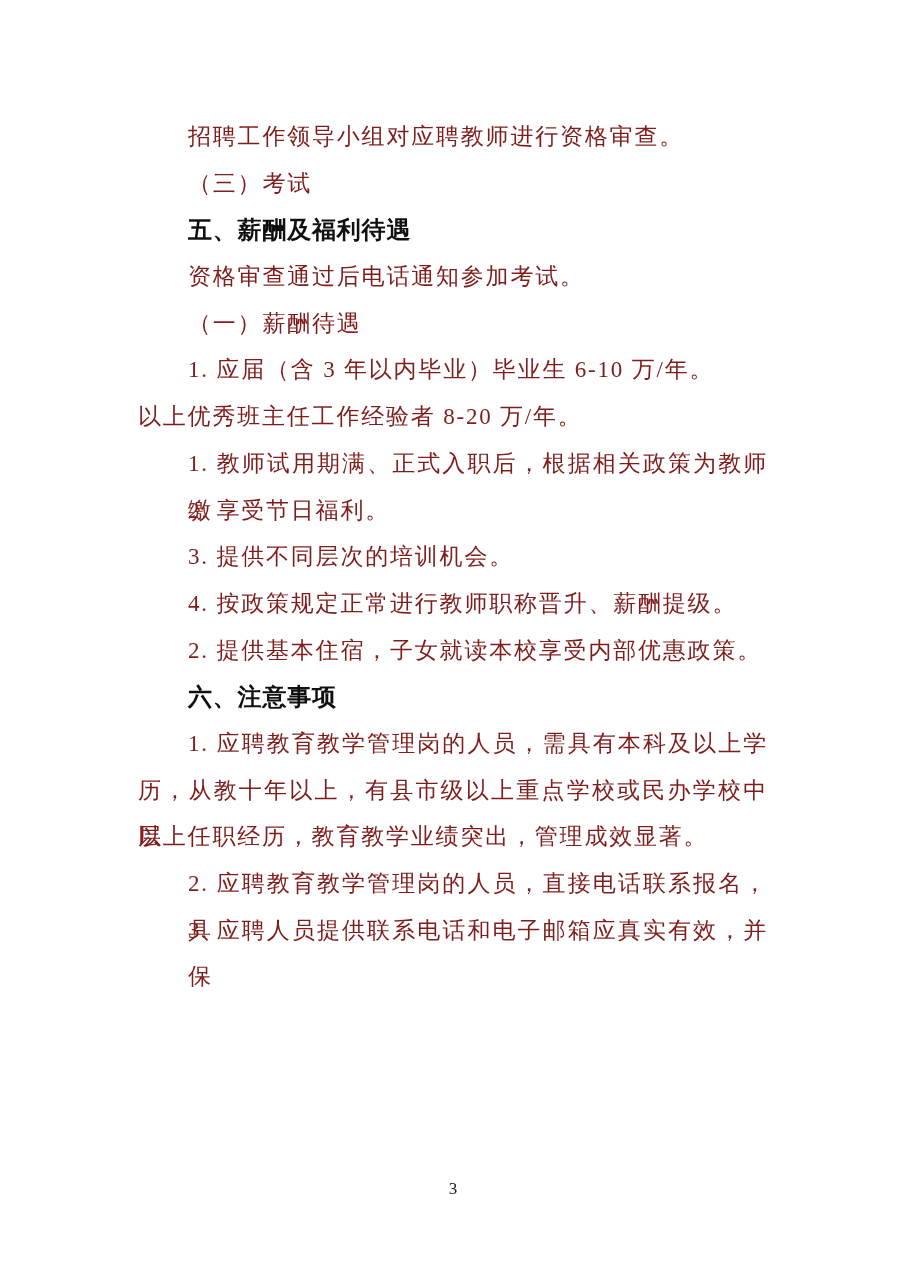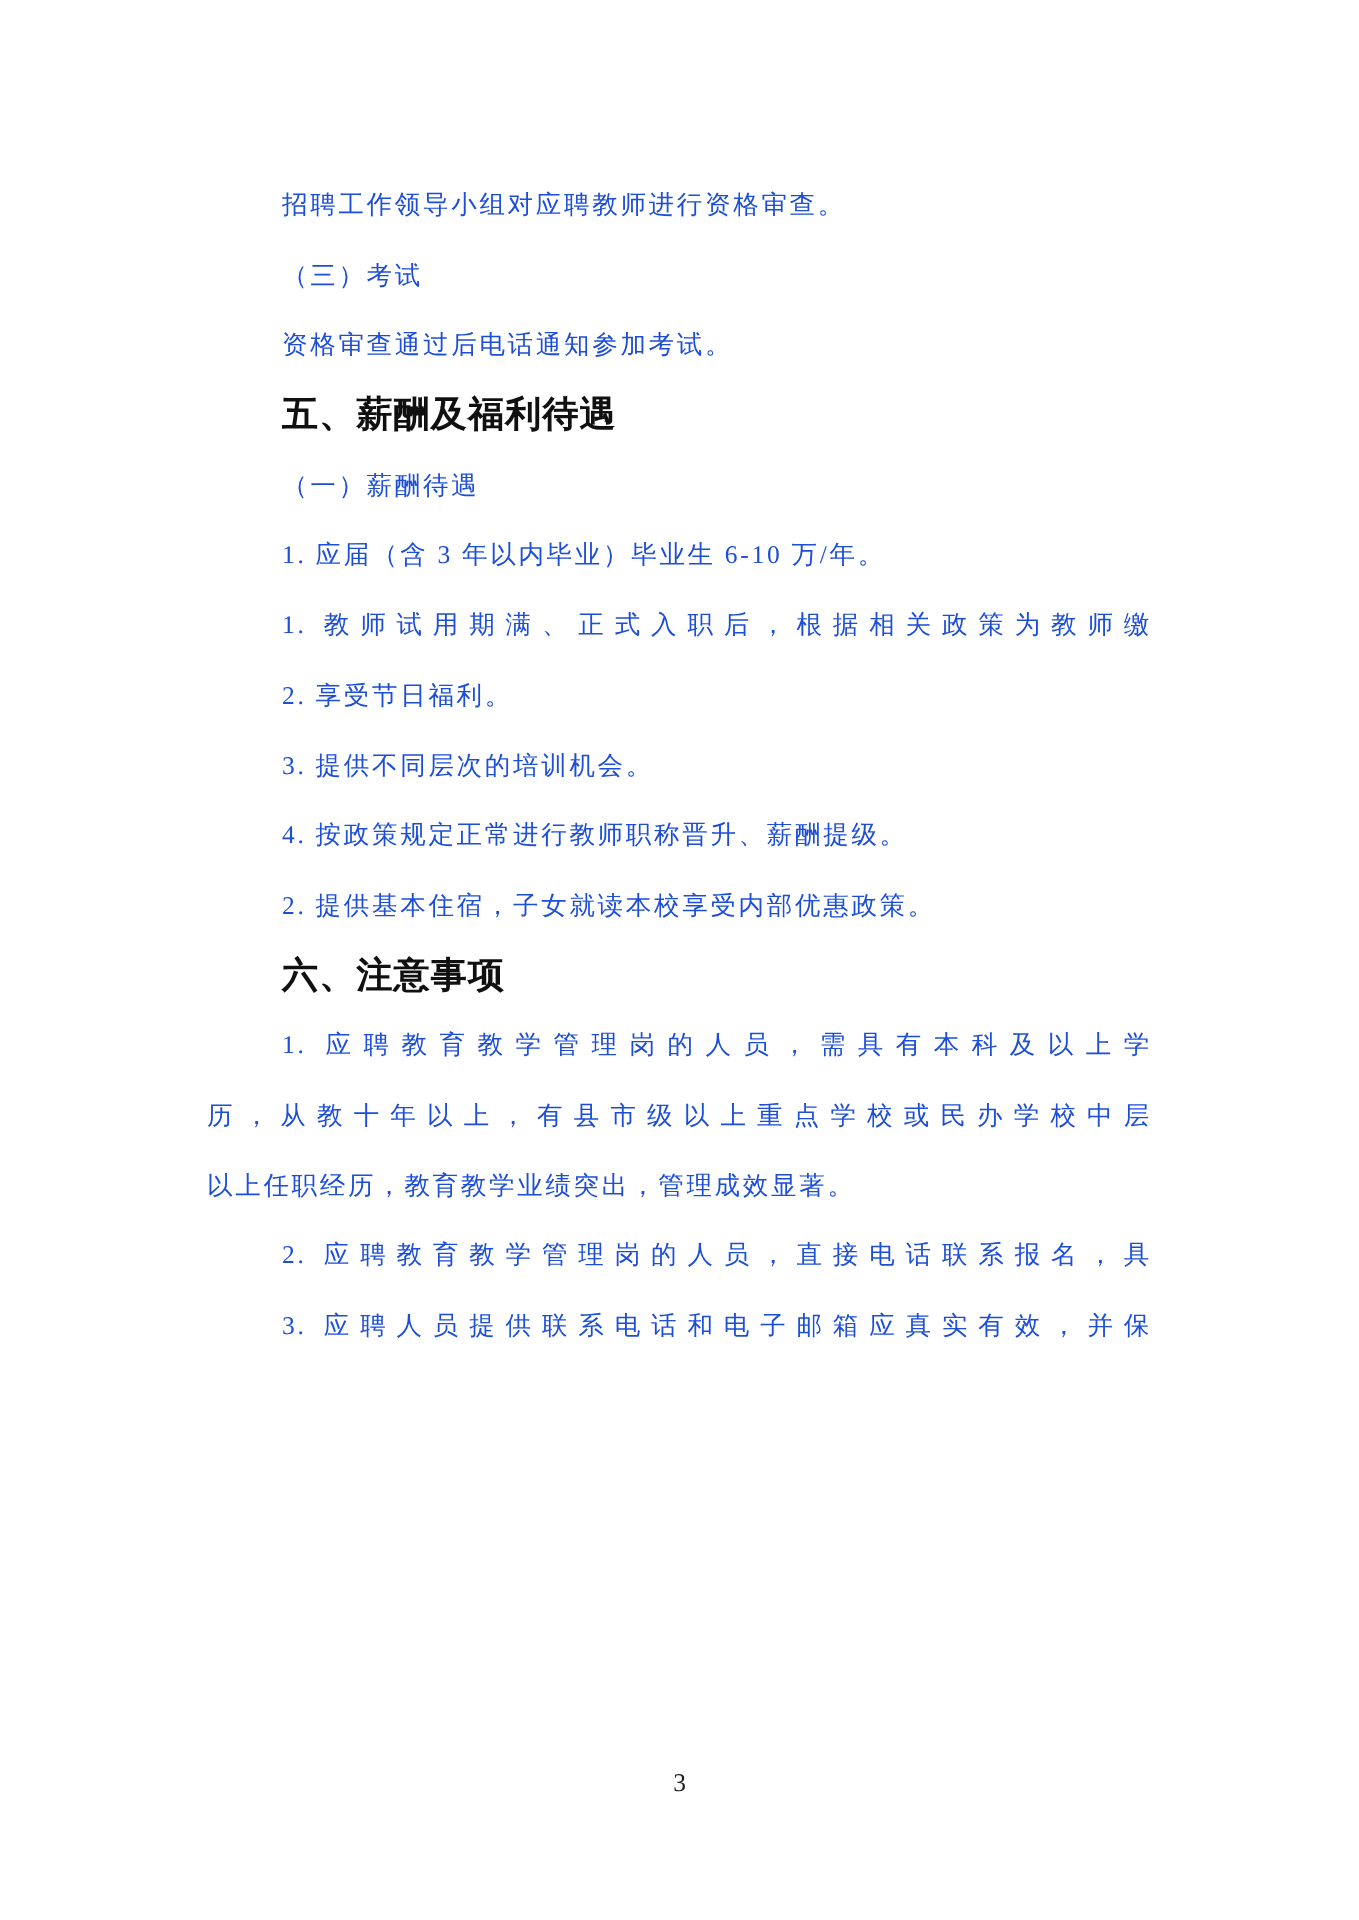--- a/index.html
+++ b/index.html
@@ -13,25 +13,25 @@
   }
   .doc {
     position: absolute;
     left: 138px;
     top: 114px;
     width: 630px;
   }
   .line {
     margin: 0;
     padding: 0;
-    font-size: 17px;
+    font-size: 23px;
     line-height: 46.7px;
     height: 46.7px;
     letter-spacing: 1.8px;
-    color: #1d4ed8;
+    color: #7f1d1d;
     font-family: "Liberation Serif", "DejaVu Serif", serif;
     white-space: nowrap;
   }
   .indent { padding-left: 50px; }
   .full {
     white-space: normal;
     text-align: justify;
     text-align-last: justify;
   }
   .heading {
@@ -52,24 +52,25 @@
     color: #222222;
     font-family: "Liberation Serif", "DejaVu Serif", serif;
   }
 </style>
 </head>
 <body>
 
 <div class="doc">
   <p class="line indent">招聘工作领导小组对应聘教师进行资格审查。</p>
   <p class="line indent">（三）考试</p>
+  <p class="line indent heading">五、薪酬及福利待遇</p>
   <p class="line indent">资格审查通过后电话通知参加考试。</p>
-  <p class="line indent heading">五、薪酬及福利待遇</p>
   <p class="line indent">（一）薪酬待遇</p>
   <p class="line indent">1. 应届（含 3 年以内毕业）毕业生 6-10 万/年。</p>
+  <p class="line">以上优秀班主任工作经验者 8-20 万/年。</p>
   <p class="line indent full">1. 教师试用期满、正式入职后，根据相关政策为教师缴</p>
   <p class="line indent">2. 享受节日福利。</p>
   <p class="line indent">3. 提供不同层次的培训机会。</p>
   <p class="line indent">4. 按政策规定正常进行教师职称晋升、薪酬提级。</p>
   <p class="line indent">2. 提供基本住宿，子女就读本校享受内部优惠政策。</p>
   <p class="line indent heading">六、注意事项</p>
   <p class="line indent full">1. 应聘教育教学管理岗的人员，需具有本科及以上学</p>
   <p class="line full">历，从教十年以上，有县市级以上重点学校或民办学校中层</p>
   <p class="line">以上任职经历，教育教学业绩突出，管理成效显著。</p>
   <p class="line indent full">2. 应聘教育教学管理岗的人员，直接电话联系报名，具</p>

